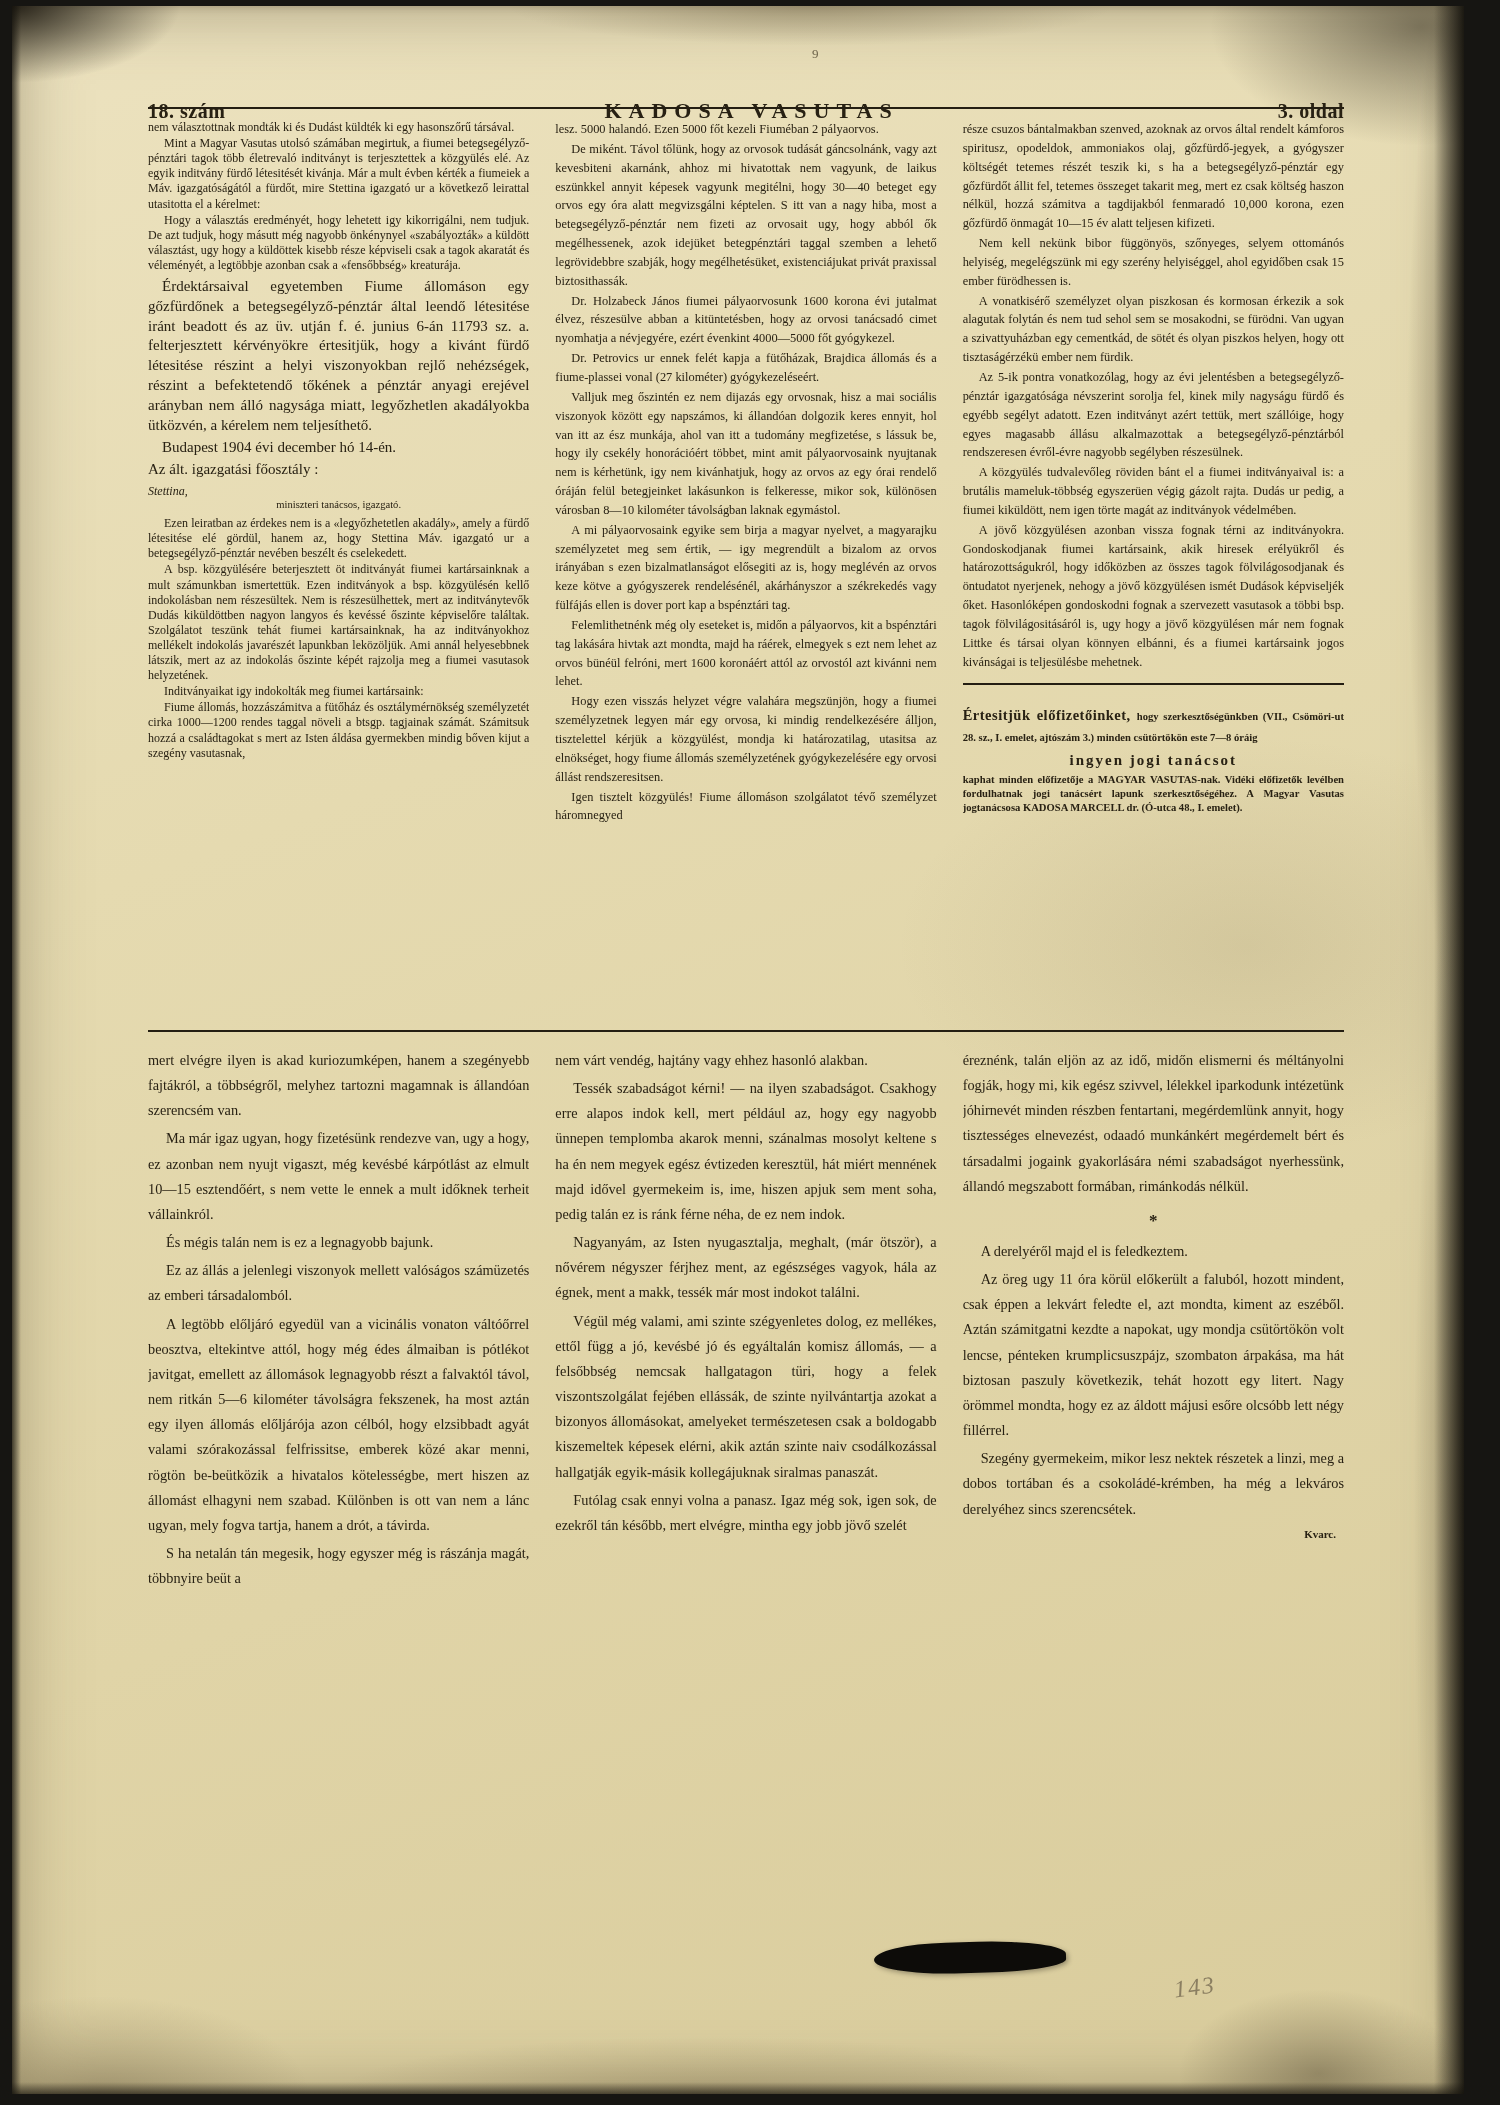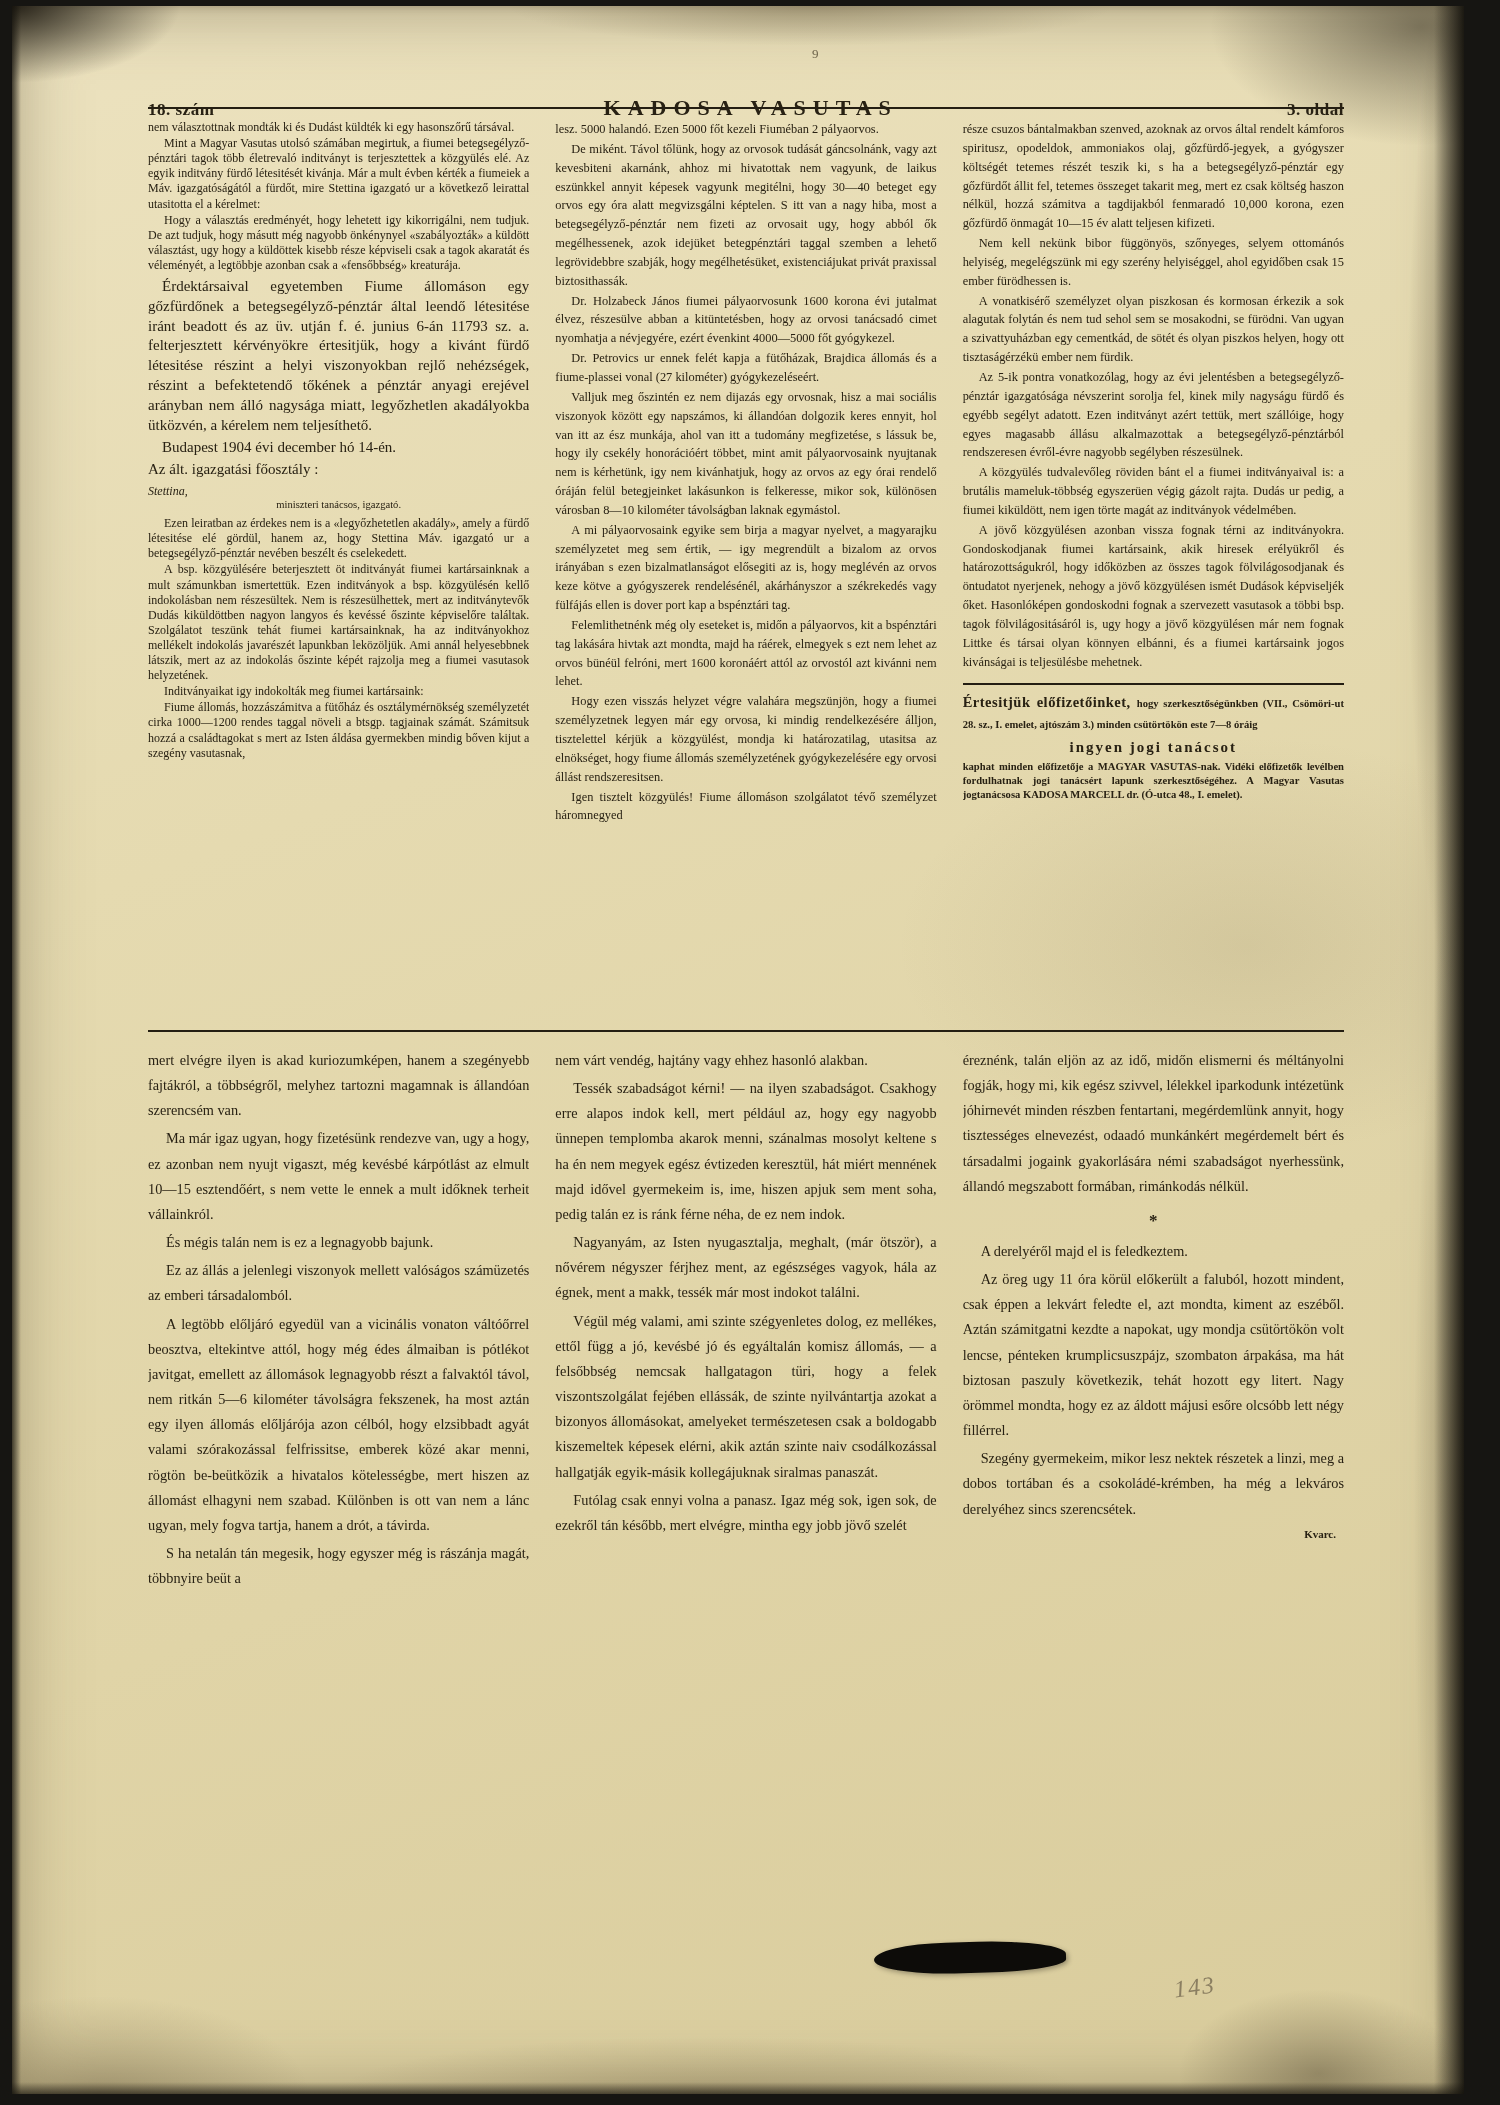--- a/index.html
+++ b/index.html
@@ -37,21 +37,21 @@
     background:linear-gradient(to left, rgba(18,16,11,.9), rgba(18,16,11,0));pointer-events:none;}
   .edge-left{position:absolute;left:0;top:0;width:9px;height:100%;
     background:linear-gradient(to right, rgba(18,16,11,.7), rgba(18,16,11,0));pointer-events:none;}
   .edge-bottom{position:absolute;left:0;bottom:0;width:100%;height:12px;
     background:linear-gradient(to top, rgba(18,16,11,.6), rgba(18,16,11,0));pointer-events:none;}
 
   .masthead-row{
     position:absolute;left:136px;right:120px;top:70px;
     display:flex;justify-content:space-between;align-items:baseline;
   }
-  .issue,.pageno{font-size:17px;font-weight:bold;letter-spacing:.5px;margin-top:24px;}
+  .issue,.pageno{font-size:20px;font-weight:bold;letter-spacing:.5px;margin-top:24px;}
   .masthead{font-size:22px;font-weight:bold;letter-spacing:7px;}
   .header-rule{position:absolute;left:136px;right:120px;top:101px;height:2px;background:#241e12;}
 
   .top-grid{
     position:absolute;left:136px;right:120px;top:114px;height:904px;
     display:grid;grid-template-columns:1fr 1fr 1fr;column-gap:26px;overflow:hidden;
   }
   .section-rule{position:absolute;left:136px;right:120px;top:1024px;height:2px;background:#241e12;}
   .bottom-grid{
     position:absolute;left:136px;right:120px;top:1042px;height:978px;
@@ -66,21 +66,21 @@
 
   .small-type{font-size:15px;line-height:1.32;}
   .letter{margin-top:4px;}
   .letter p{margin:0;text-indent:14px;text-align:justify;}
   .letter-date{margin:3px 0 0;text-indent:14px;}
   .letter-dept{margin:2px 0 0;text-align:left;}
   .sig-name{margin:4px 0 0;text-align:left;font-style:italic;font-size:12px;}
   .sig-title{margin:0 0 6px;text-align:center;font-size:10.6px;}
   .after-letter{margin-top:6px;}
 
-  .notice{margin-top:12px;border-top:2px solid #241e12;padding-top:7px;}
+  .notice{margin-top:12px;border-top:2px solid #241e12;padding-top:20px;}
   .notice-lead{margin:0;text-align:justify;line-height:1.3;}
   .notice-lead strong{font-size:14.5px;letter-spacing:.5px;}
   .notice-lead .rest{font-size:10.6px;font-weight:bold;}
   .notice-highlight{margin:5px 0 4px;text-align:center;font-weight:bold;font-size:15px;letter-spacing:2px;}
   .notice-body{margin:0;font-size:10.6px;line-height:1.32;text-align:justify;font-weight:bold;}
 
   .bottom-grid .body-text{font-size:14.3px;line-height:1.76;}
   .bottom-grid .body-text p{margin:0 0 3px;text-indent:18px;}
   .bottom-grid .cont p:first-child{text-indent:0;}
   .star{margin:12px 0 8px;text-align:center;font-size:17px;font-weight:bold;text-indent:0;}

